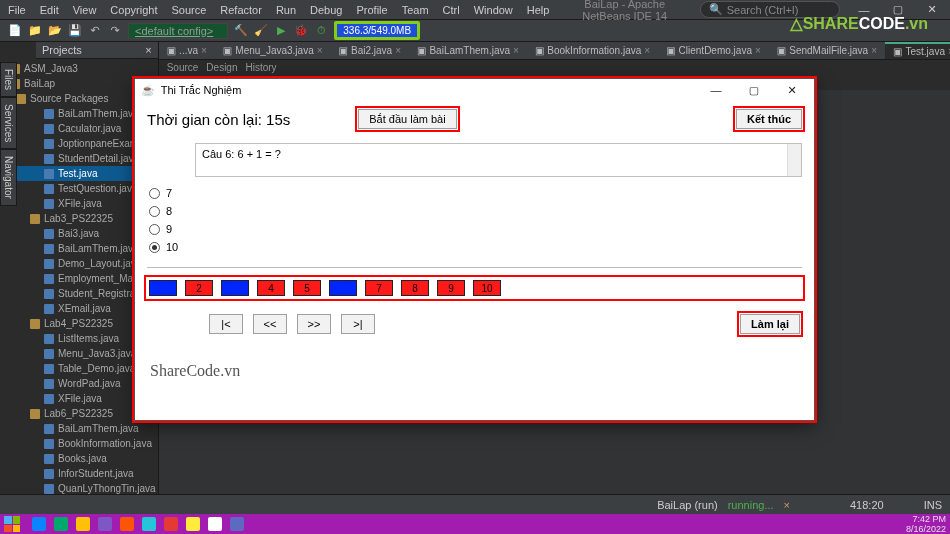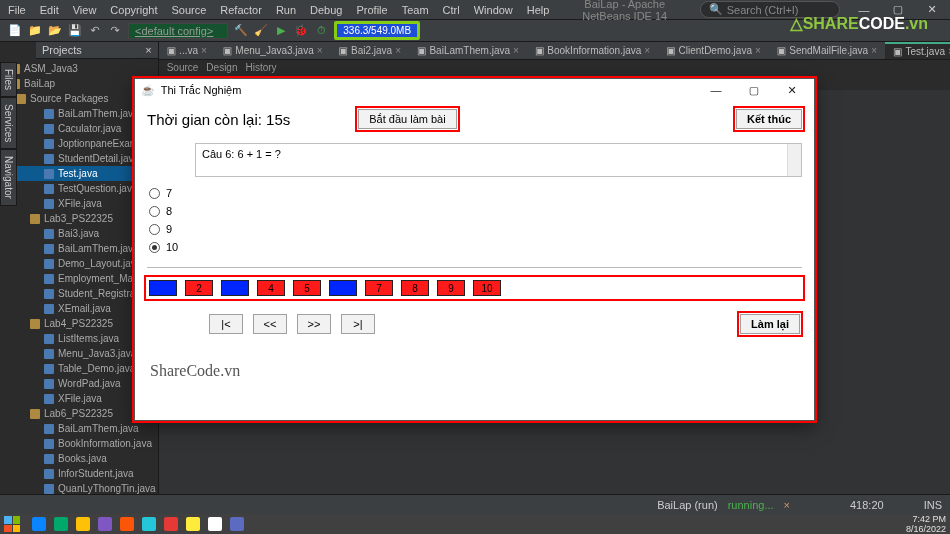--- a/index.html
+++ b/index.html
@@ -51,21 +51,21 @@
   .tree .l3 { padding-left: 42px; }
   .editor { flex: 1; background: #2b2b2b; display: flex; flex-direction: column; }
   .editor-tabs { display: flex; background: #3c3f41; border-bottom: 1px solid #1a1a1a; font-size: 10px; overflow: hidden; }
   .editor-tab { padding: 2px 8px; color: #bbb; display: flex; align-items: center; gap: 3px; }
   .editor-tab .x { color: #888; }
   .editor-tab.active { background: #2b2b2b; border-top: 2px solid #4a8; }
   .editor-sub { padding: 2px 8px; color: #888; background: #2b2b2b; font-size: 10px; }
   .editor-strip { display: flex; gap: 8px; padding: 2px 8px; color: #999; font-size: 10px; }
   .statusbar { height: 20px; background: #3c3f41; border-top: 1px solid #1a1a1a; display: flex; align-items: center; gap: 10px; padding: 0 8px; color: #ccc; position: absolute; bottom: 20px; left: 0; right: 0; }
   .statusbar .pad { flex: 1; }
-  .taskbar { height: 20px; background: #404040; position: absolute; bottom: 0; left: 0; right: 0; display: flex; align-items: center; padding: 0 4px; }
+  .taskbar { height: 20px; background: #a21caf; position: absolute; bottom: 0; left: 0; right: 0; display: flex; align-items: center; padding: 0 4px; }
   .taskbar .start { width: 16px; height: 16px; display: grid; grid-template-columns: 1fr 1fr; grid-template-rows: 1fr 1fr; gap: 1px; margin-right: 8px; }
   .taskbar .start div:nth-child(1){background:#4eb3f3;} .taskbar .start div:nth-child(2){background:#7fba00;}
   .taskbar .start div:nth-child(3){background:#f25022;} .taskbar .start div:nth-child(4){background:#ffb900;}
   .taskbar .task-icon { width: 14px; height: 14px; border-radius: 2px; margin: 0 4px; }
   .taskbar .clock { margin-left: auto; color: #e0e0e0; font-size: 9px; text-align: right; line-height: 10px; }
   .side-tabs { position: absolute; left: 0; top: 62px; width: 18px; }
   .side-tab { writing-mode: vertical-rl; background: #3c3f41; color: #ccc; padding: 6px 2px; border: 1px solid #1a1a1a; font-size: 10px; }
   
   .dialog {
     position: absolute; left: 134px; top: 78px;

